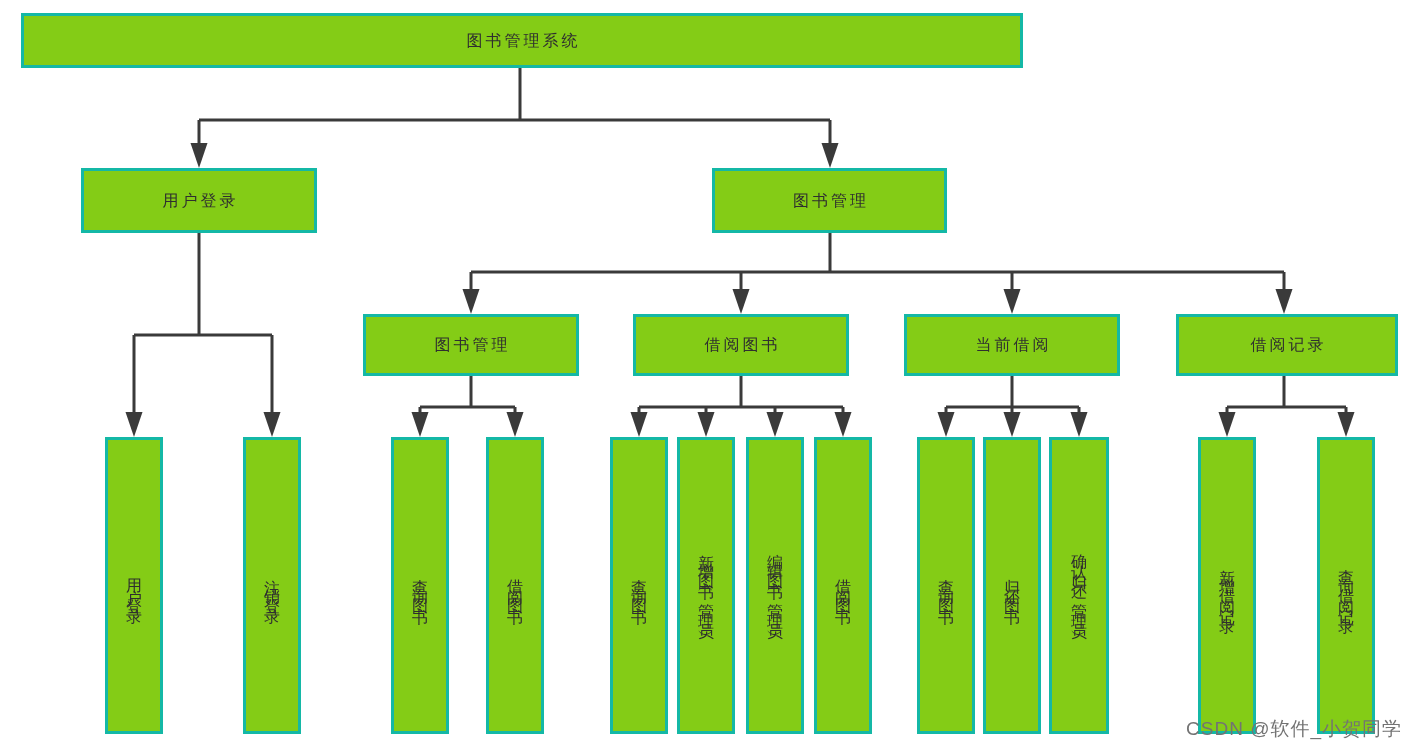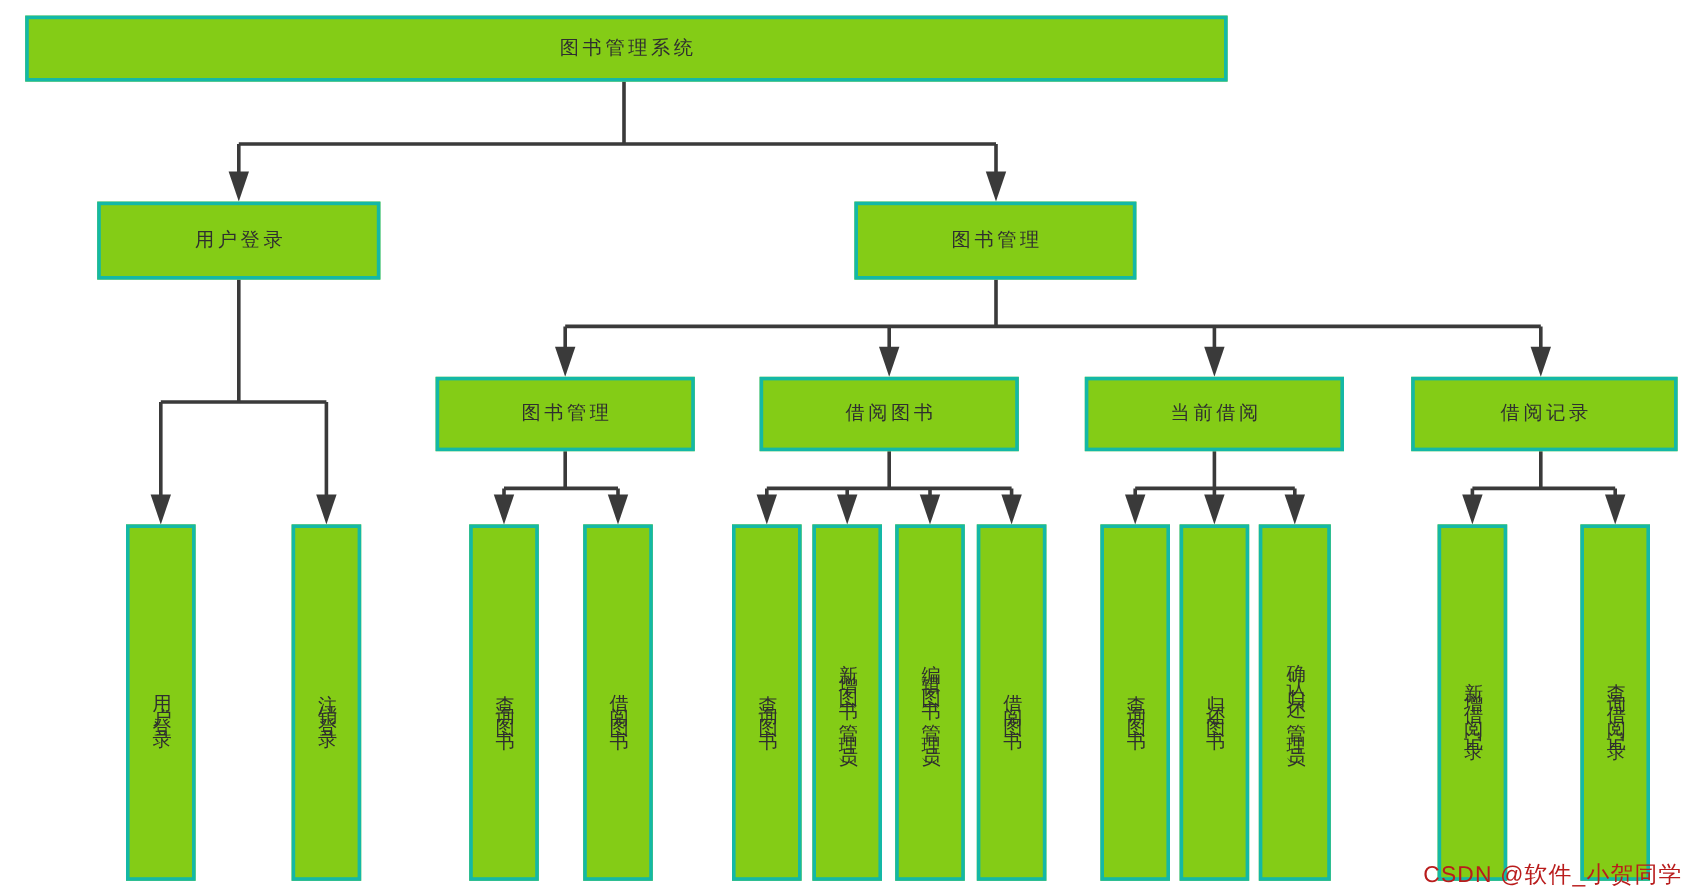--- a/index.html
+++ b/index.html
@@ -33,21 +33,21 @@
     writing-mode: vertical-rl;
     text-orientation: mixed;
     letter-spacing: 10px;
     padding: 6px 0;
   }
   #watermark {
     position: absolute;
     right: 3px;
     bottom: 5px;
     font-size: 19px;
-    color: #b91c1c;
+    color: #737373;
     letter-spacing: 1px;
     white-space: nowrap;
   }
 </style>
 </head>
 <body>
 
 <div id="stage">
 
   <svg id="connectors" viewBox="0 0 1405 747" xmlns="http://www.w3.org/2000/svg">

